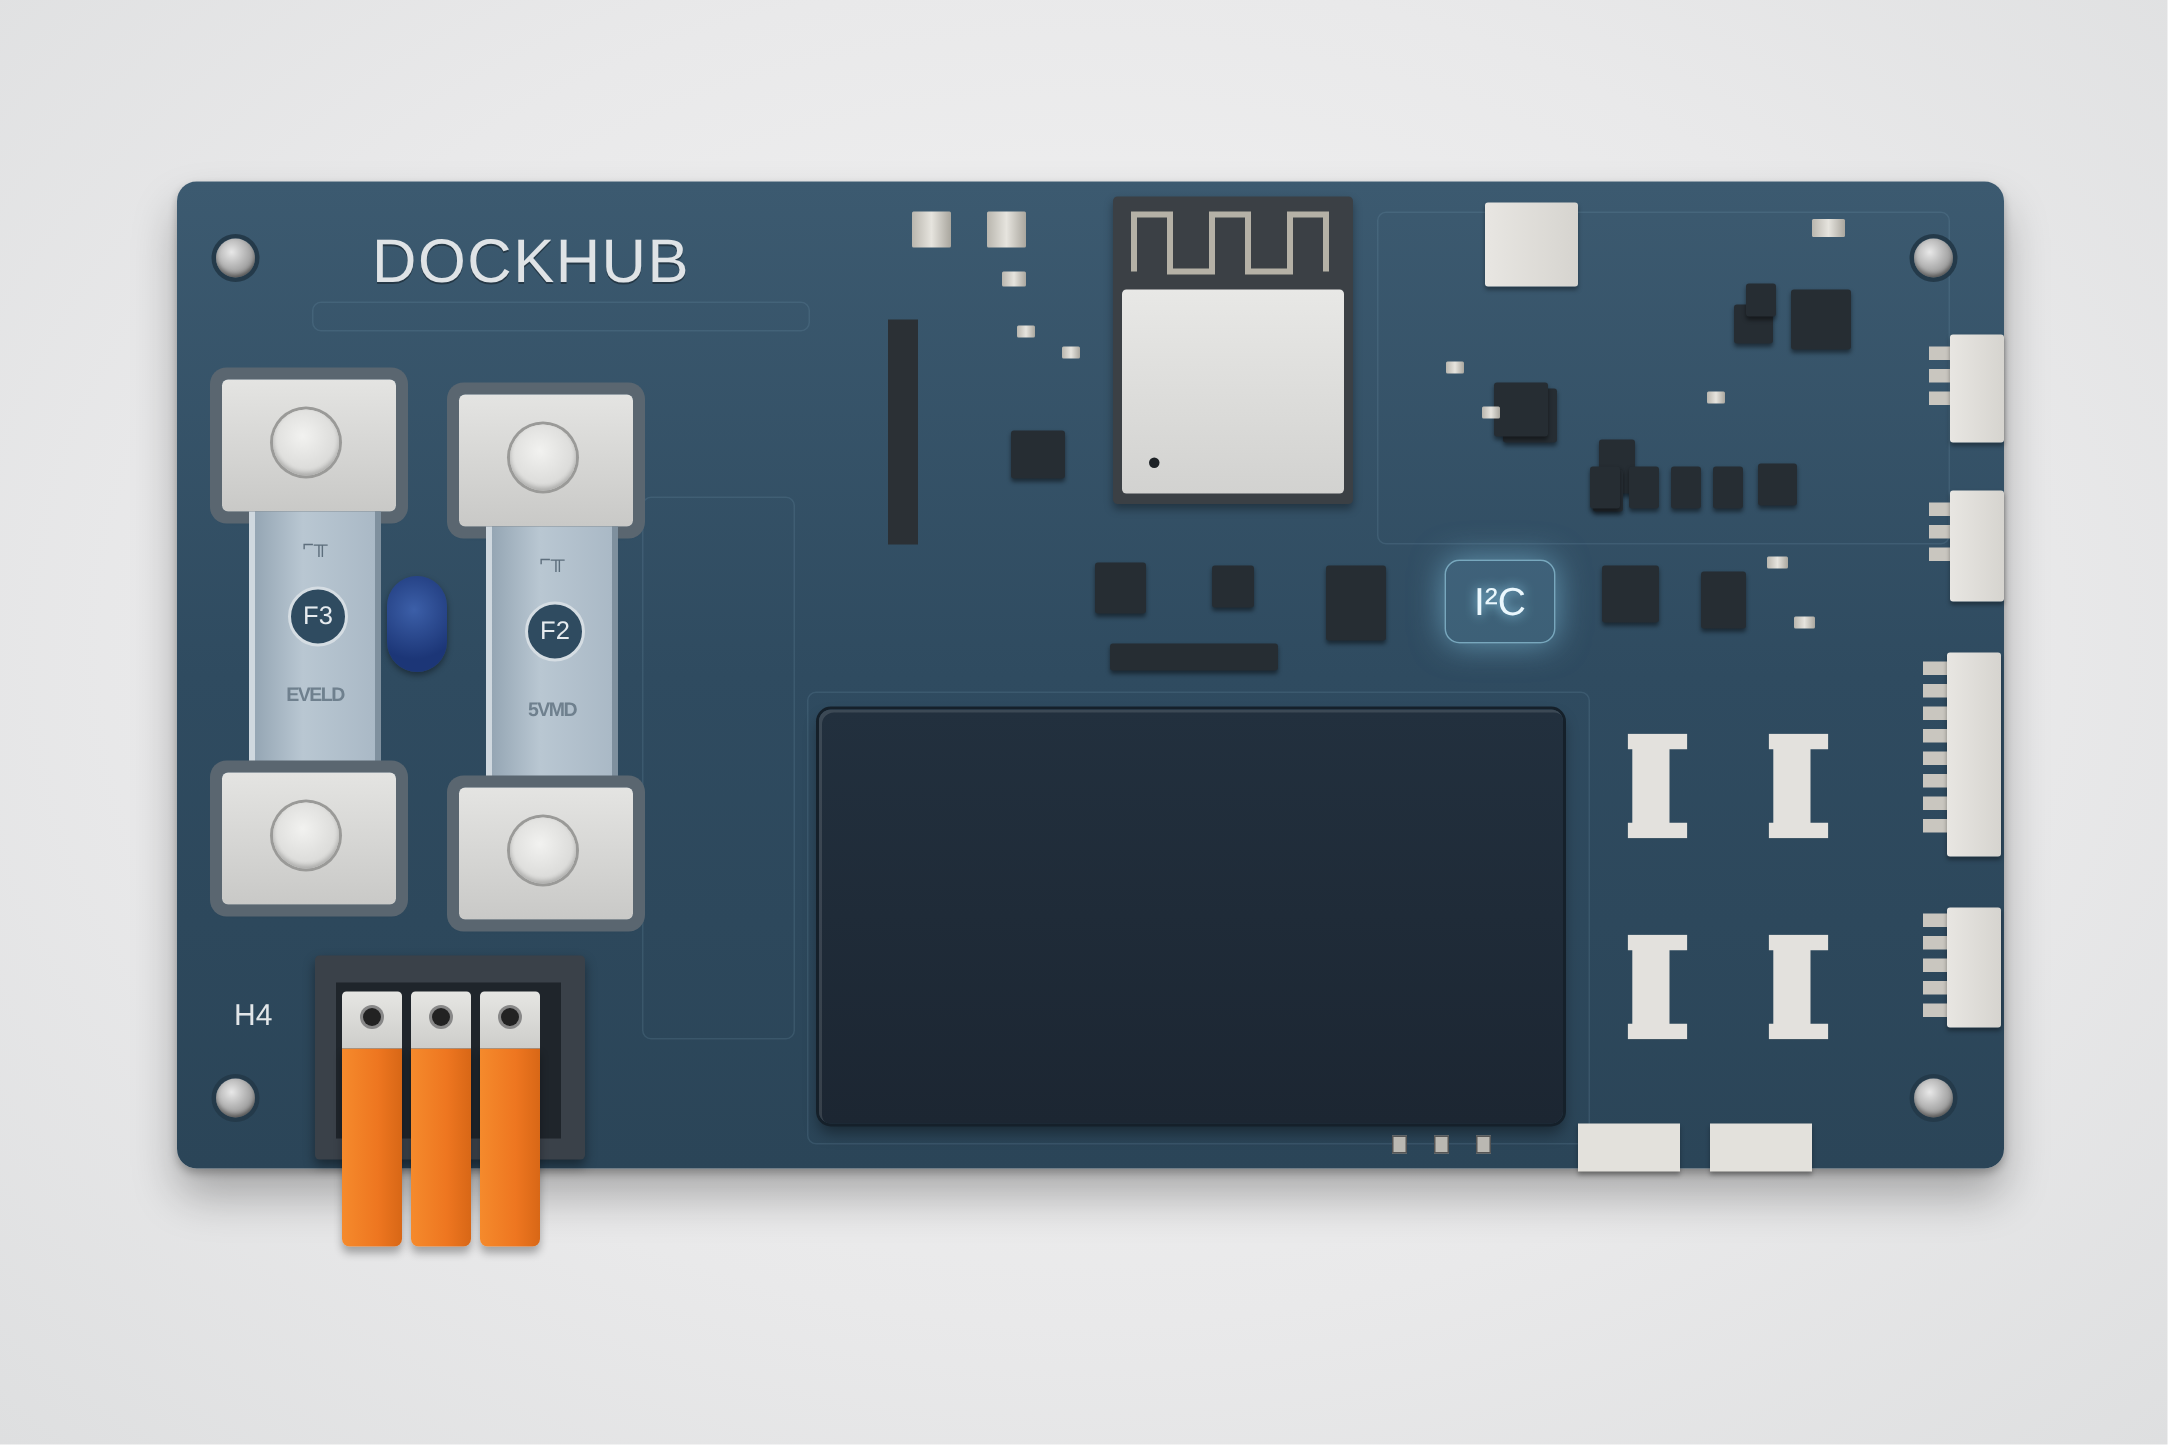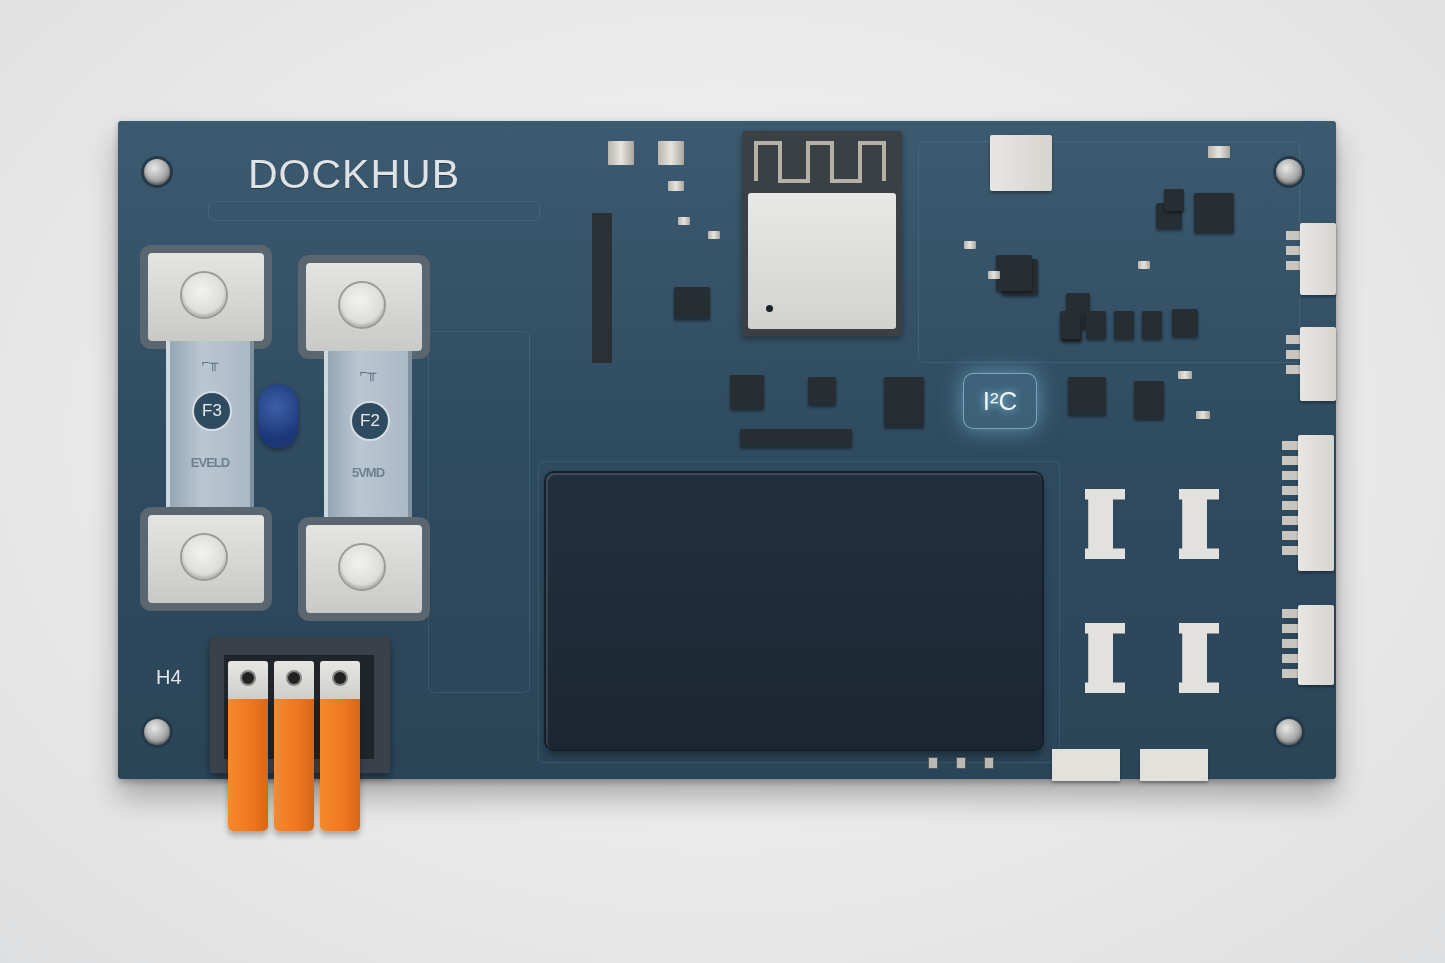--- a/index.html
+++ b/index.html
@@ -1,17 +1,17 @@
 <!DOCTYPE html>
 <html><head>
 <meta charset="utf-8">
 <style>
   html,body{margin:0;padding:0;}
   body{width:1445px;height:963px;overflow:hidden;background:radial-gradient(ellipse at 50% 45%,#f4f4f4 0%,#e9e9ea 60%,#dedfe0 100%);font-family:"Liberation Sans",sans-serif;position:relative;}
-  .board{position:absolute;left:118px;top:121px;width:1218px;height:658px;background:linear-gradient(180deg,#3c5a70 0%,#2f4b60 50%,#2b4558 100%);border-radius:3px;box-shadow:0 18px 30px rgba(0,0,0,.28),0 3px 6px rgba(0,0,0,.25);overflow:visible;}
+  .board{position:absolute;left:118px;top:121px;width:1218px;height:658px;background:linear-gradient(180deg,#3c5a70 0%,#2f4b60 50%,#2b4558 100%);border-radius:13px;box-shadow:0 18px 30px rgba(0,0,0,.28),0 3px 6px rgba(0,0,0,.25);overflow:visible;}
   .trace{position:absolute;border:1px solid rgba(120,160,185,.18);border-radius:6px;}
   .hole{position:absolute;width:26px;height:26px;border-radius:50%;background:radial-gradient(circle at 40% 35%,#e8e8e8,#9b9b9b 65%,#555 100%);box-shadow:0 0 0 3px #243a4a, inset 0 -2px 3px rgba(0,0,0,.35);}
   .brand{position:absolute;left:130px;top:30px;font-size:41px;color:#dfe3e6;letter-spacing:1px;text-shadow:0 1px 0 rgba(0,0,0,.35);}
   .fuse{position:absolute;width:116px;height:350px;}
   .fuse .cap{position:absolute;left:0;width:116px;height:88px;background:linear-gradient(180deg,#e4e4e2,#c9c9c7);border-radius:4px;box-shadow:0 0 0 8px #5a6670, 0 3px 6px rgba(0,0,0,.4);}
   .fuse .cap .knob{position:absolute;left:34px;top:20px;width:44px;height:44px;border-radius:50%;background:radial-gradient(circle at 45% 40%,#f2f2f0,#cfcfcd);box-shadow:0 0 0 2px #9a9a98, inset 0 -2px 3px rgba(0,0,0,.2);}
   .fuse .body{position:absolute;left:18px;top:88px;width:80px;height:172px;background:linear-gradient(90deg,#95a6b4,#b9c7d2 40%,#aab9c6);border-left:4px solid #cfd8df;border-right:4px solid #7f909e;}
   .fuse .badge{position:absolute;left:22px;top:50px;width:36px;height:36px;border-radius:50%;background:#2f4b60;border:2px solid #d5dde3;color:#e6ebef;font-size:17px;display:flex;align-items:center;justify-content:center;}
   .fuse .mark{position:absolute;left:0;right:0;top:114px;text-align:center;color:#6f808e;font-size:13px;letter-spacing:-1px;font-weight:bold;}
   .fuse .sym{position:absolute;left:0;right:0;top:14px;text-align:center;color:#5d6e7c;font-size:13px;}

